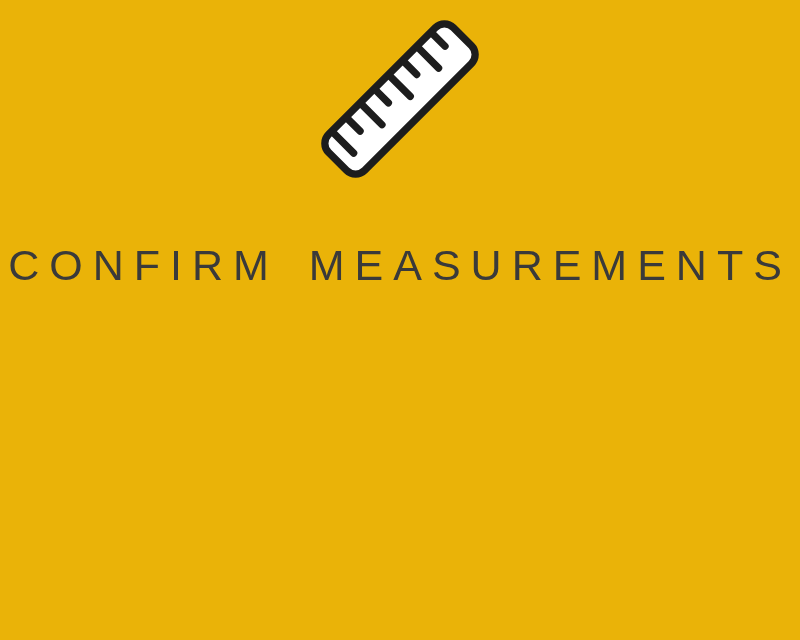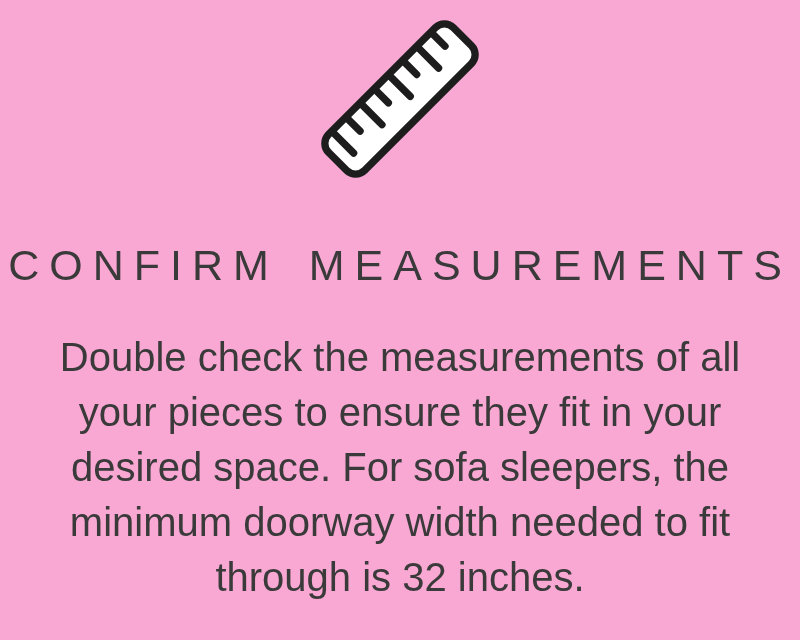--- a/index.html
+++ b/index.html
@@ -4,21 +4,21 @@
 <style>
   html, body {
     margin: 0;
     padding: 0;
     background: #ffffff;
   }
   .frame {
     position: relative;
     width: 800px;
     height: 640px;
-    background: #f9a8d4;
+    background: #eab308;
     overflow: hidden;
     font-family: "Liberation Sans", sans-serif;
     text-align: center;
   }
   .icon-wrap {
     padding-top: 8px;
   }
   .icon-wrap svg {
     display: block;
     margin: 0 auto;
@@ -62,15 +62,14 @@
           <line x1="132" y1="74" x2="132" y2="94"></line>
           <line x1="154" y1="74" x2="154" y2="106"></line>
           <line x1="176" y1="74" x2="176" y2="94"></line>
         </g>
       </g>
     </svg>
   </div>
 
   <h1 class="headline">CONFIRM MEASUREMENTS</h1>
 
-  <p class="body-text">Double check the measurements of all your pieces to ensure they fit in your desired space. For sofa sleepers, the minimum doorway width needed to fit through is 32 inches.</p>
 
 </div>
 
 </body></html>

